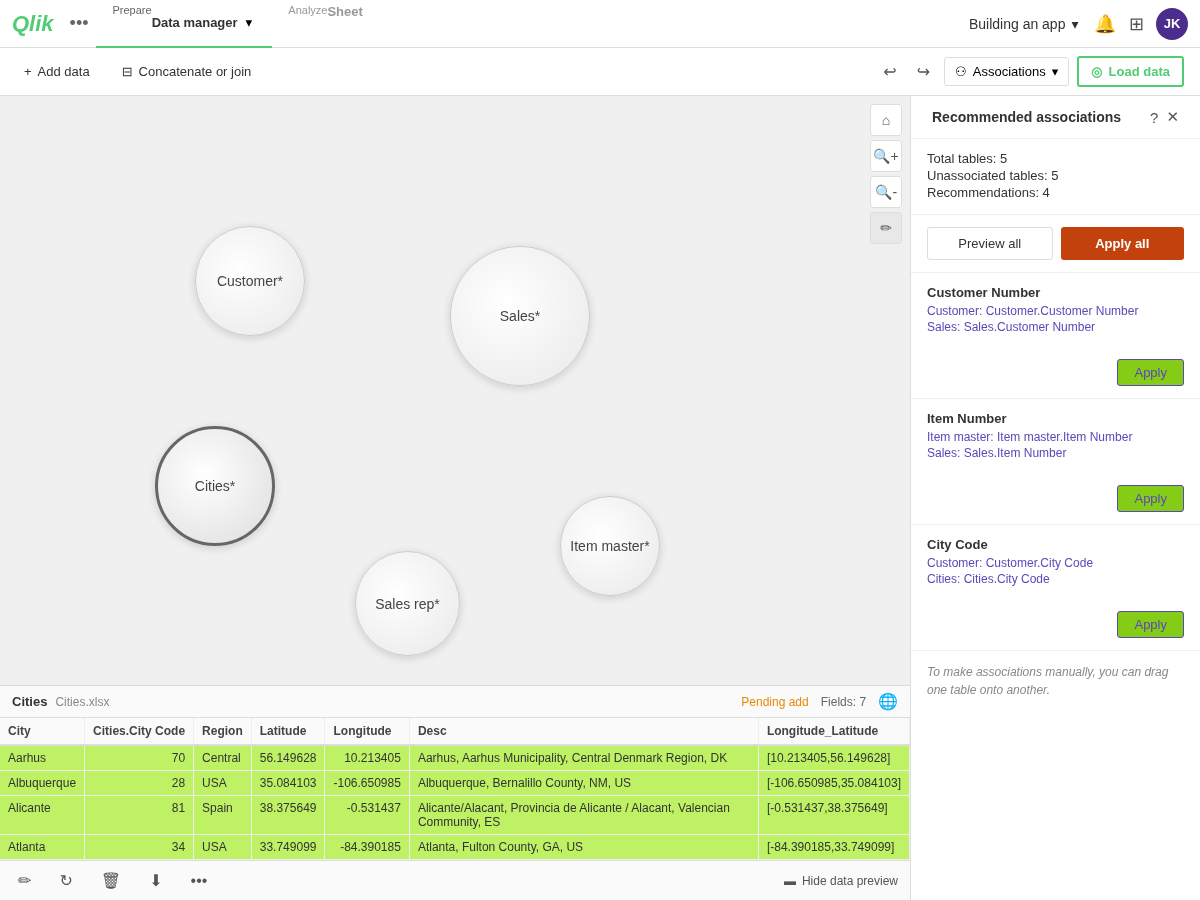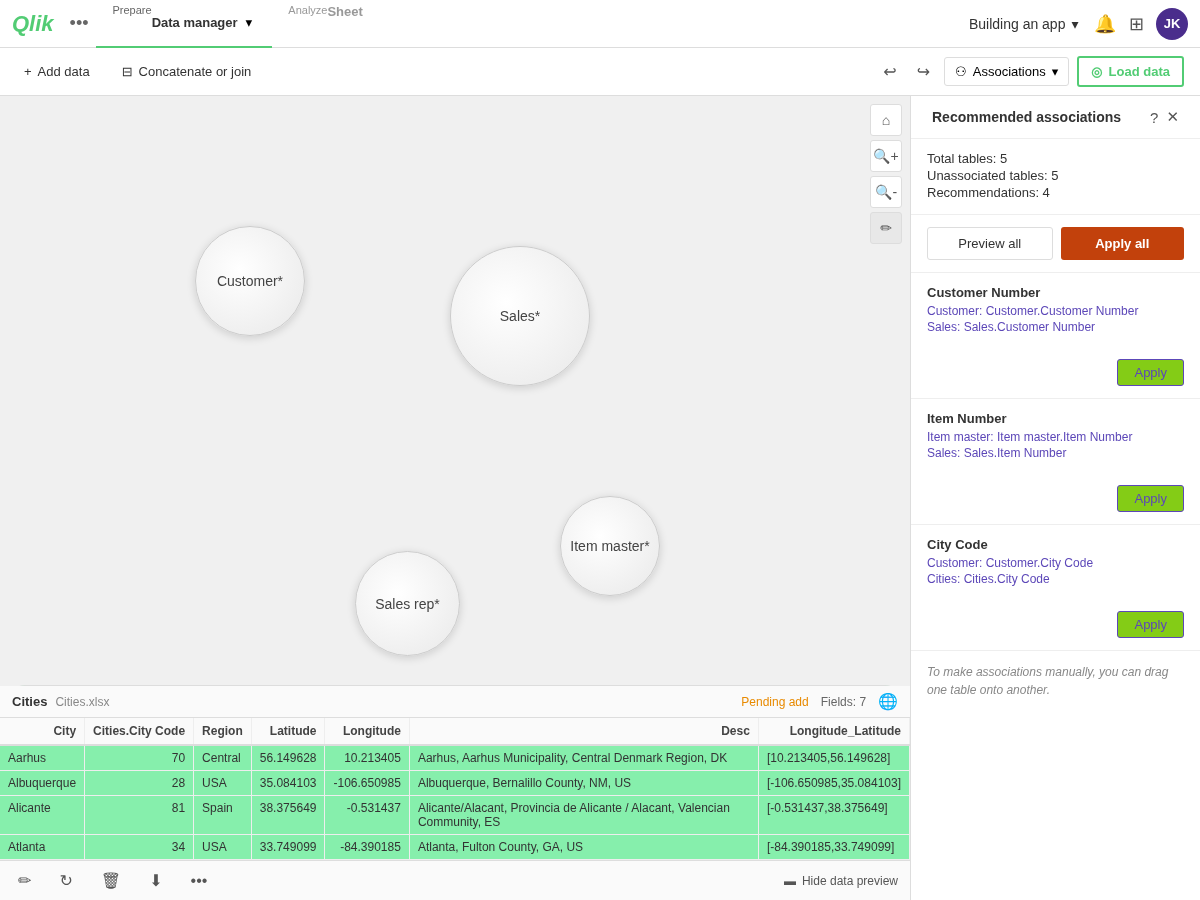--- a/index.html
+++ b/index.html
@@ -43,32 +43,32 @@
     .canvas-ctrl-btn.active-tool { background: #e8e8e8; }
 
     
     .table-node { position: absolute; border-radius: 50%; background: radial-gradient(circle at 40% 40%, #fff, #e8e8e8); border: 1px solid #ccc; display: flex; align-items: center; justify-content: center; cursor: pointer; text-align: center; font-size: 14px; color: #444; box-shadow: 0 2px 8px rgba(0,0,0,0.15); }
     .table-node.selected { border: 3px solid #555; border-color: #666; background: radial-gradient(circle at 40% 40%, #fff, #ddd); }
 
     
     .canvas-footnote { position: absolute; bottom: 8px; left: 8px; font-size: 12px; color: #666; font-style: italic; }
 
     
-    .bottom-panel { position: absolute; bottom: 0; left: 0; right: 0; background: #86efac; border-top: 1px solid #ddd; border-radius: 26px; }
+    .bottom-panel { position: absolute; bottom: 0; left: 0; right: 0; background: #bef264; border-top: 1px solid #ddd; }
     .bottom-panel-header { display: flex; align-items: center; padding: 6px 12px; border-bottom: 1px solid #ddd; background: #fafafa; gap: 8px; }
     .table-name-label { font-weight: 600; font-size: 13px; }
     .table-file-label { font-size: 12px; color: #888; }
     .bottom-panel-meta { margin-left: auto; display: flex; align-items: center; gap: 12px; font-size: 12px; color: #888; }
     .pending-badge { color: #E88A00; font-size: 12px; }
     .fields-count { font-size: 12px; color: #666; }
     .globe-icon { font-size: 16px; color: #555; }
 
     
     .data-table { width: 100%; border-collapse: collapse; font-size: 12px; }
-    .data-table th { background: #fafafa; border-bottom: 2px solid #ddd; border-right: 1px solid #eee; padding: 6px 8px; text-align: right; font-weight: 600; color: #444; white-space: nowrap; }
+    .data-table th { background: #fafafa; border-bottom: 2px solid #ddd; border-right: 1px solid #eee; padding: 6px 8px; text-align: left; font-weight: 600; color: #444; white-space: nowrap; }
     .data-table td { border-bottom: 1px solid #eee; border-right: 1px solid #eee; padding: 5px 8px; color: #333; vertical-align: top; }
 
     
     .bottom-toolbar { display: flex; align-items: center; padding: 6px 12px; background: #fafafa; border-top: 1px solid #ddd; gap: 16px; }
     .bottom-tool-btn { background: none; border: none; cursor: pointer; font-size: 16px; color: #555; padding: 4px 6px; }
     .bottom-tool-spacer { flex: 1; }
     .hide-preview-btn { display: flex; align-items: center; gap: 6px; background: none; border: none; cursor: pointer; font-size: 12px; color: #555; }
 
     
     .right-panel { width: 290px; background: #fff; border-left: 1px solid #ddd; display: flex; flex-direction: column; overflow-y: auto; }
@@ -161,20 +161,23 @@
 <div class="main-layout">
 
   <div class="canvas-area">
     <div class="canvas-wrapper">
 
       <div class="table-node" style="width:110px;height:110px;left:195px;top:130px;">
         <span>Customer*</span>
       </div>
       <div class="table-node" style="width:140px;height:140px;left:450px;top:150px;">
         <span>Sales*</span>
+      </div>
+      <div class="table-node selected" style="width:120px;height:120px;left:155px;top:330px;">
+        <span>Cities*</span>
       </div>
       <div class="table-node" style="width:105px;height:105px;left:355px;top:455px;">
         <span>Sales rep*</span>
       </div>
       <div class="table-node" style="width:100px;height:100px;left:560px;top:400px;">
         <span>Item master*</span>
       </div>
 
       <div class="canvas-controls">
         <button class="canvas-ctrl-btn">⌂</button>

